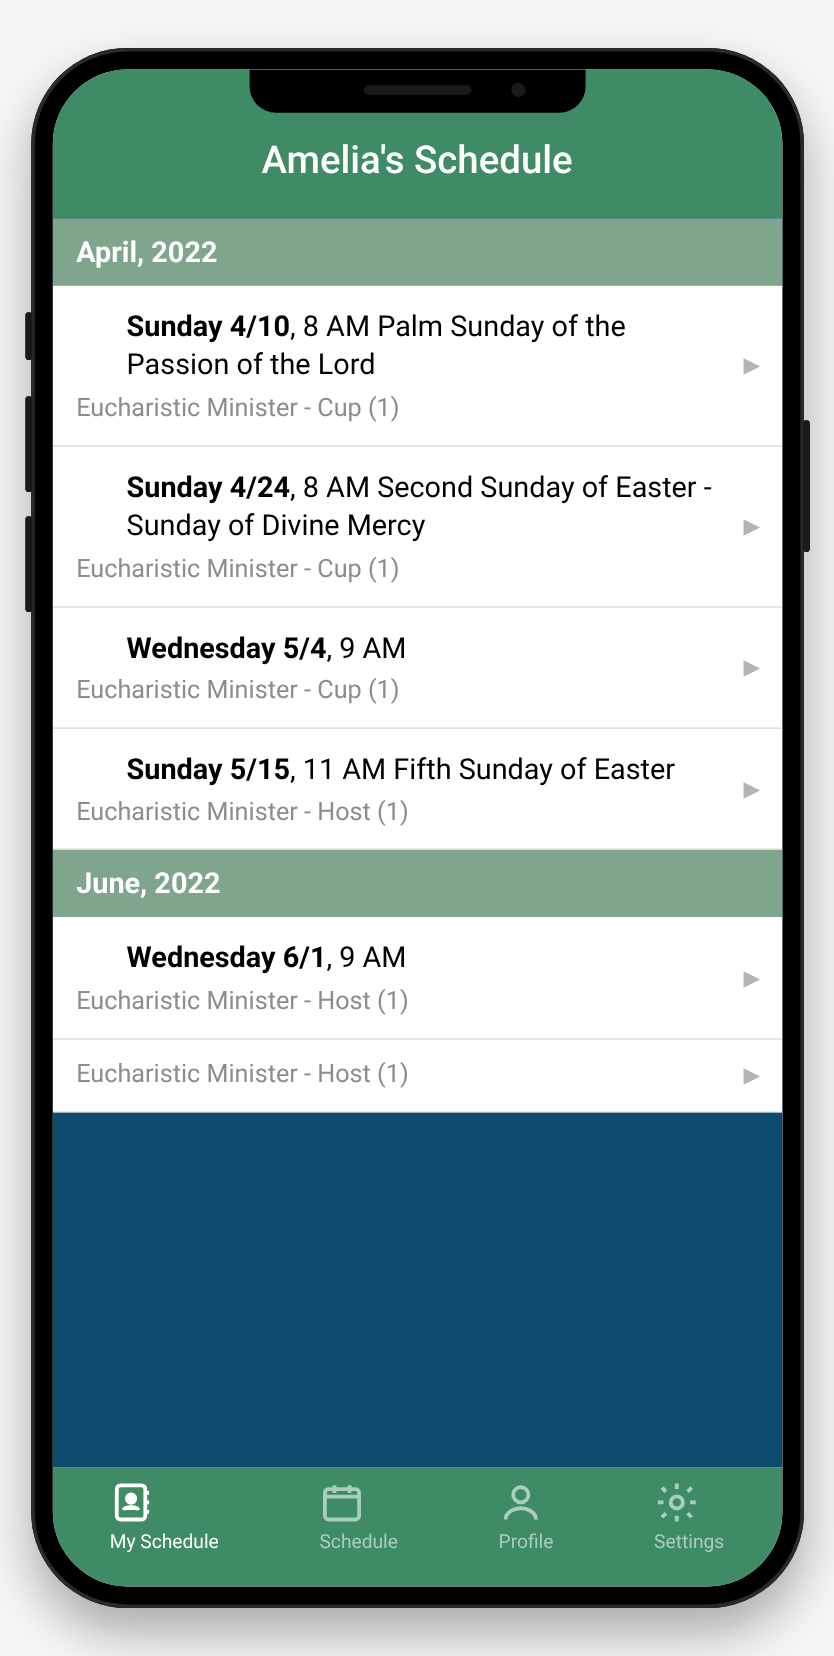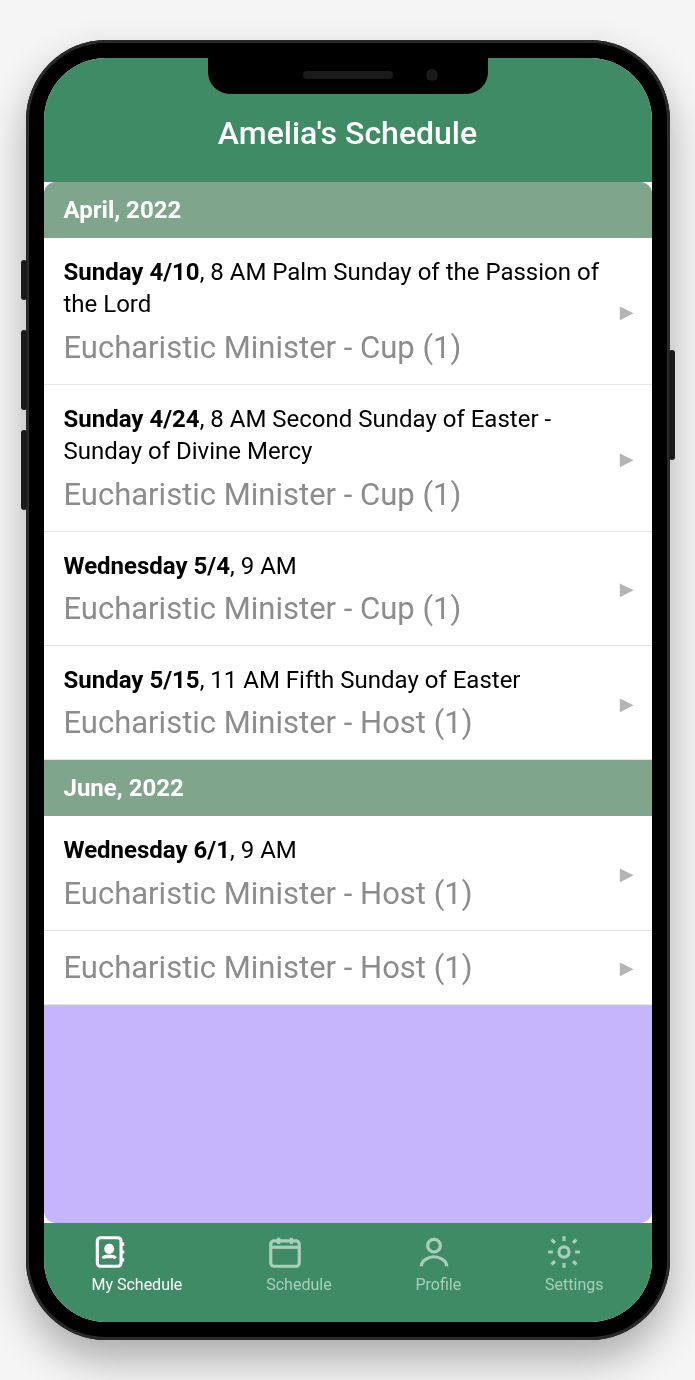--- a/index.html
+++ b/index.html
@@ -68,45 +68,45 @@
     background: #3f8b66;
     color: #fff;
     text-align: center;
     padding: 56px 20px 30px;
     font-size: 32px;
     font-weight: 500;
   }
   .content {
     flex: 1;
     overflow-y: auto;
-    background: #c4b5fd;
-    border-radius: 12px;
+    background: #0c4a6e;
   }
   .month-header {
     background: #7fa68d;
     color: #fff;
     font-weight: 700;
     font-size: 24px;
     padding: 14px 20px;
   }
   .event {
     background: #fff;
     padding: 18px 50px 18px 20px;
     border-bottom: 1px solid #e6e6e6;
     position: relative;
   }
   .event-title {
     font-size: 24px;
     color: #000;
     line-height: 1.35;
     margin-bottom: 8px;
+    margin-left: 42px;
   }
   .event-date { font-weight: 700; }
   .event-role {
-    font-size: 31px;
+    font-size: 21px;
     color: #8c8c8c;
   }
   .chevron {
     position: absolute;
     right: 18px;
     top: 50%;
     transform: translateY(-50%);
     color: #b4b4b4;
     font-size: 18px;
   }

